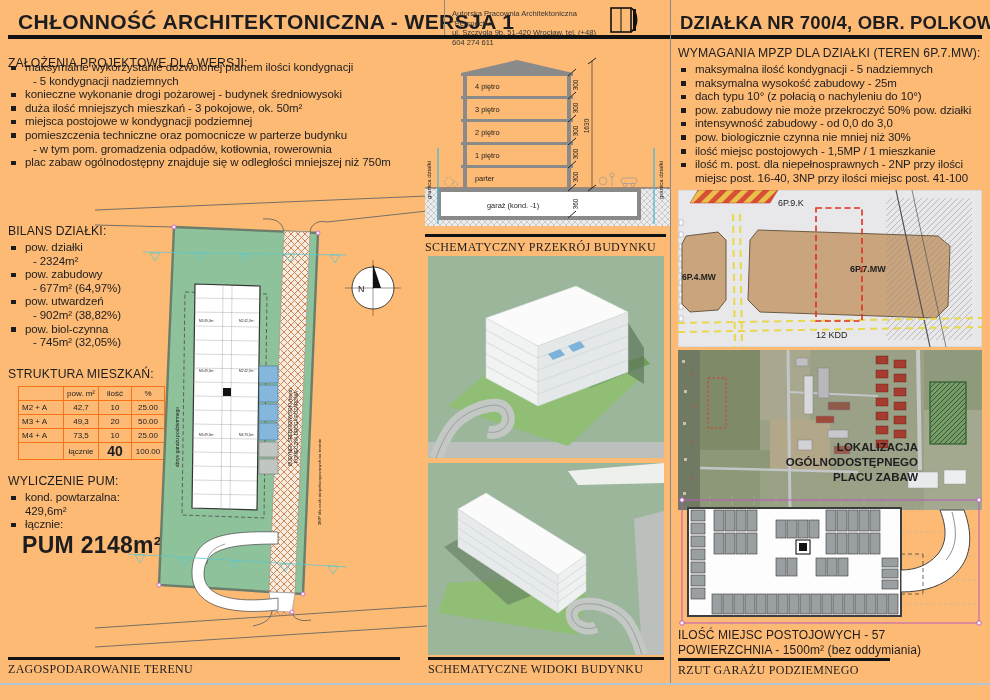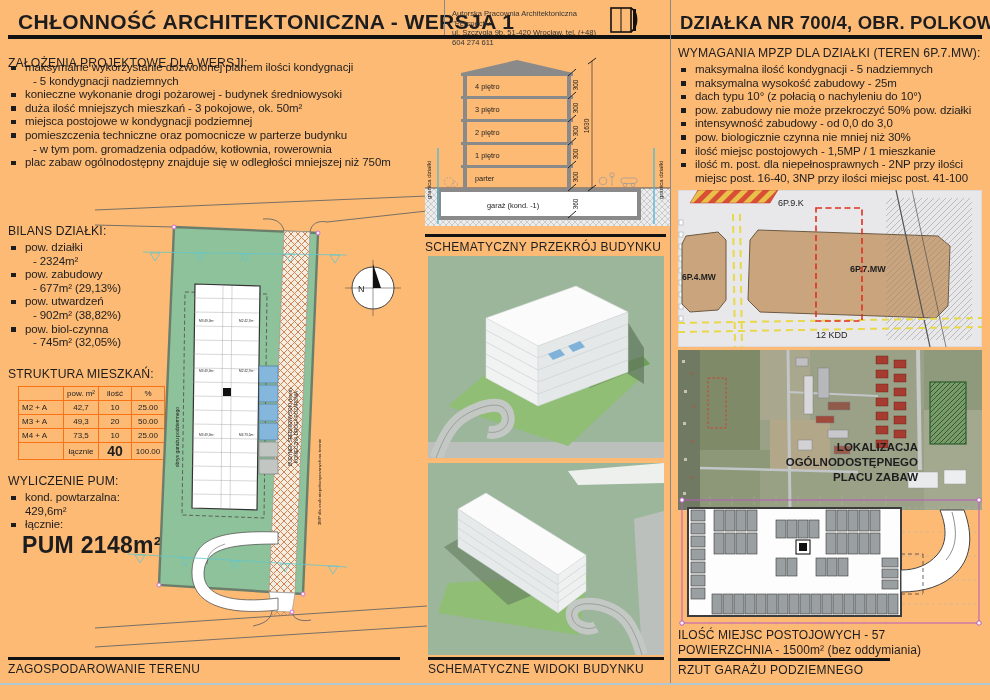--- a/index.html
+++ b/index.html
@@ -17,21 +17,21 @@
   ul.spec{list-style:none;margin:0;padding:0;font-size:11.5px;line-height:13.6px;letter-spacing:-.1px;}
   ul.spec li{position:relative;padding-left:17px;}
   ul.spec li::before{content:"";position:absolute;left:3px;top:4.5px;width:4.5px;height:4.5px;background:#1d1d1f;}
   ul.spec .cont{padding-left:8px;}
   
   table.mix{border-collapse:collapse;font-size:8px;}
   table.mix td{border:1px solid #f97316;text-align:center;padding:0 3px;height:13px;min-width:26px;}
   table.mix td.rowhead{min-width:38px;text-align:left;padding-left:3px;}
   table.mix td.big{font-size:14px;font-weight:bold;}
   .pum-big{font-size:23px;font-weight:bold;letter-spacing:.3px;}
-  .caption{font-size:12px;letter-spacing:.3px;white-space:nowrap;}
+  .caption{font-size:12px;letter-spacing:.3px;white-space:nowrap;font-family:Liberation Serif, serif;}
   .capbar{background:#121212;height:3px;}
   .gstats{font-size:12px;line-height:14.5px;letter-spacing:.1px;white-space:nowrap;}
   svg text{font-family:"Liberation Sans","DejaVu Sans",sans-serif;fill:#1d1d1f;}
 </style>
 </head>
 <body>
 
 <div class="board">
 
   <div class="abs h-title" style="left:18px;top:10px;">CHŁONNOŚĆ ARCHITEKTONICZNA - WERSJA 1</div>
@@ -80,21 +80,21 @@
   </ul>
 
   <div class="abs sect" style="left:8px;top:224px;">BILANS DZIAŁKI:</div>
   <ul class="spec abs" style="left:8px;top:241px;width:150px;">
     <li>
         <div>pow. działki</div>
         <div class="cont">- 2324m²</div>
       </li>
     <li>
         <div>pow. zabudowy</div>
-        <div class="cont">- 677m² (29,13%)</div>
+        <div class="cont">- 677m² (64,97%)</div>
       </li>
     <li>
         <div>pow. utwardzeń</div>
         <div class="cont">- 902m² (38,82%)</div>
       </li>
     <li>
         <div>pow. biol-czynna</div>
         <div class="cont">- 745m² (32,05%)</div>
       </li>
   </ul>

